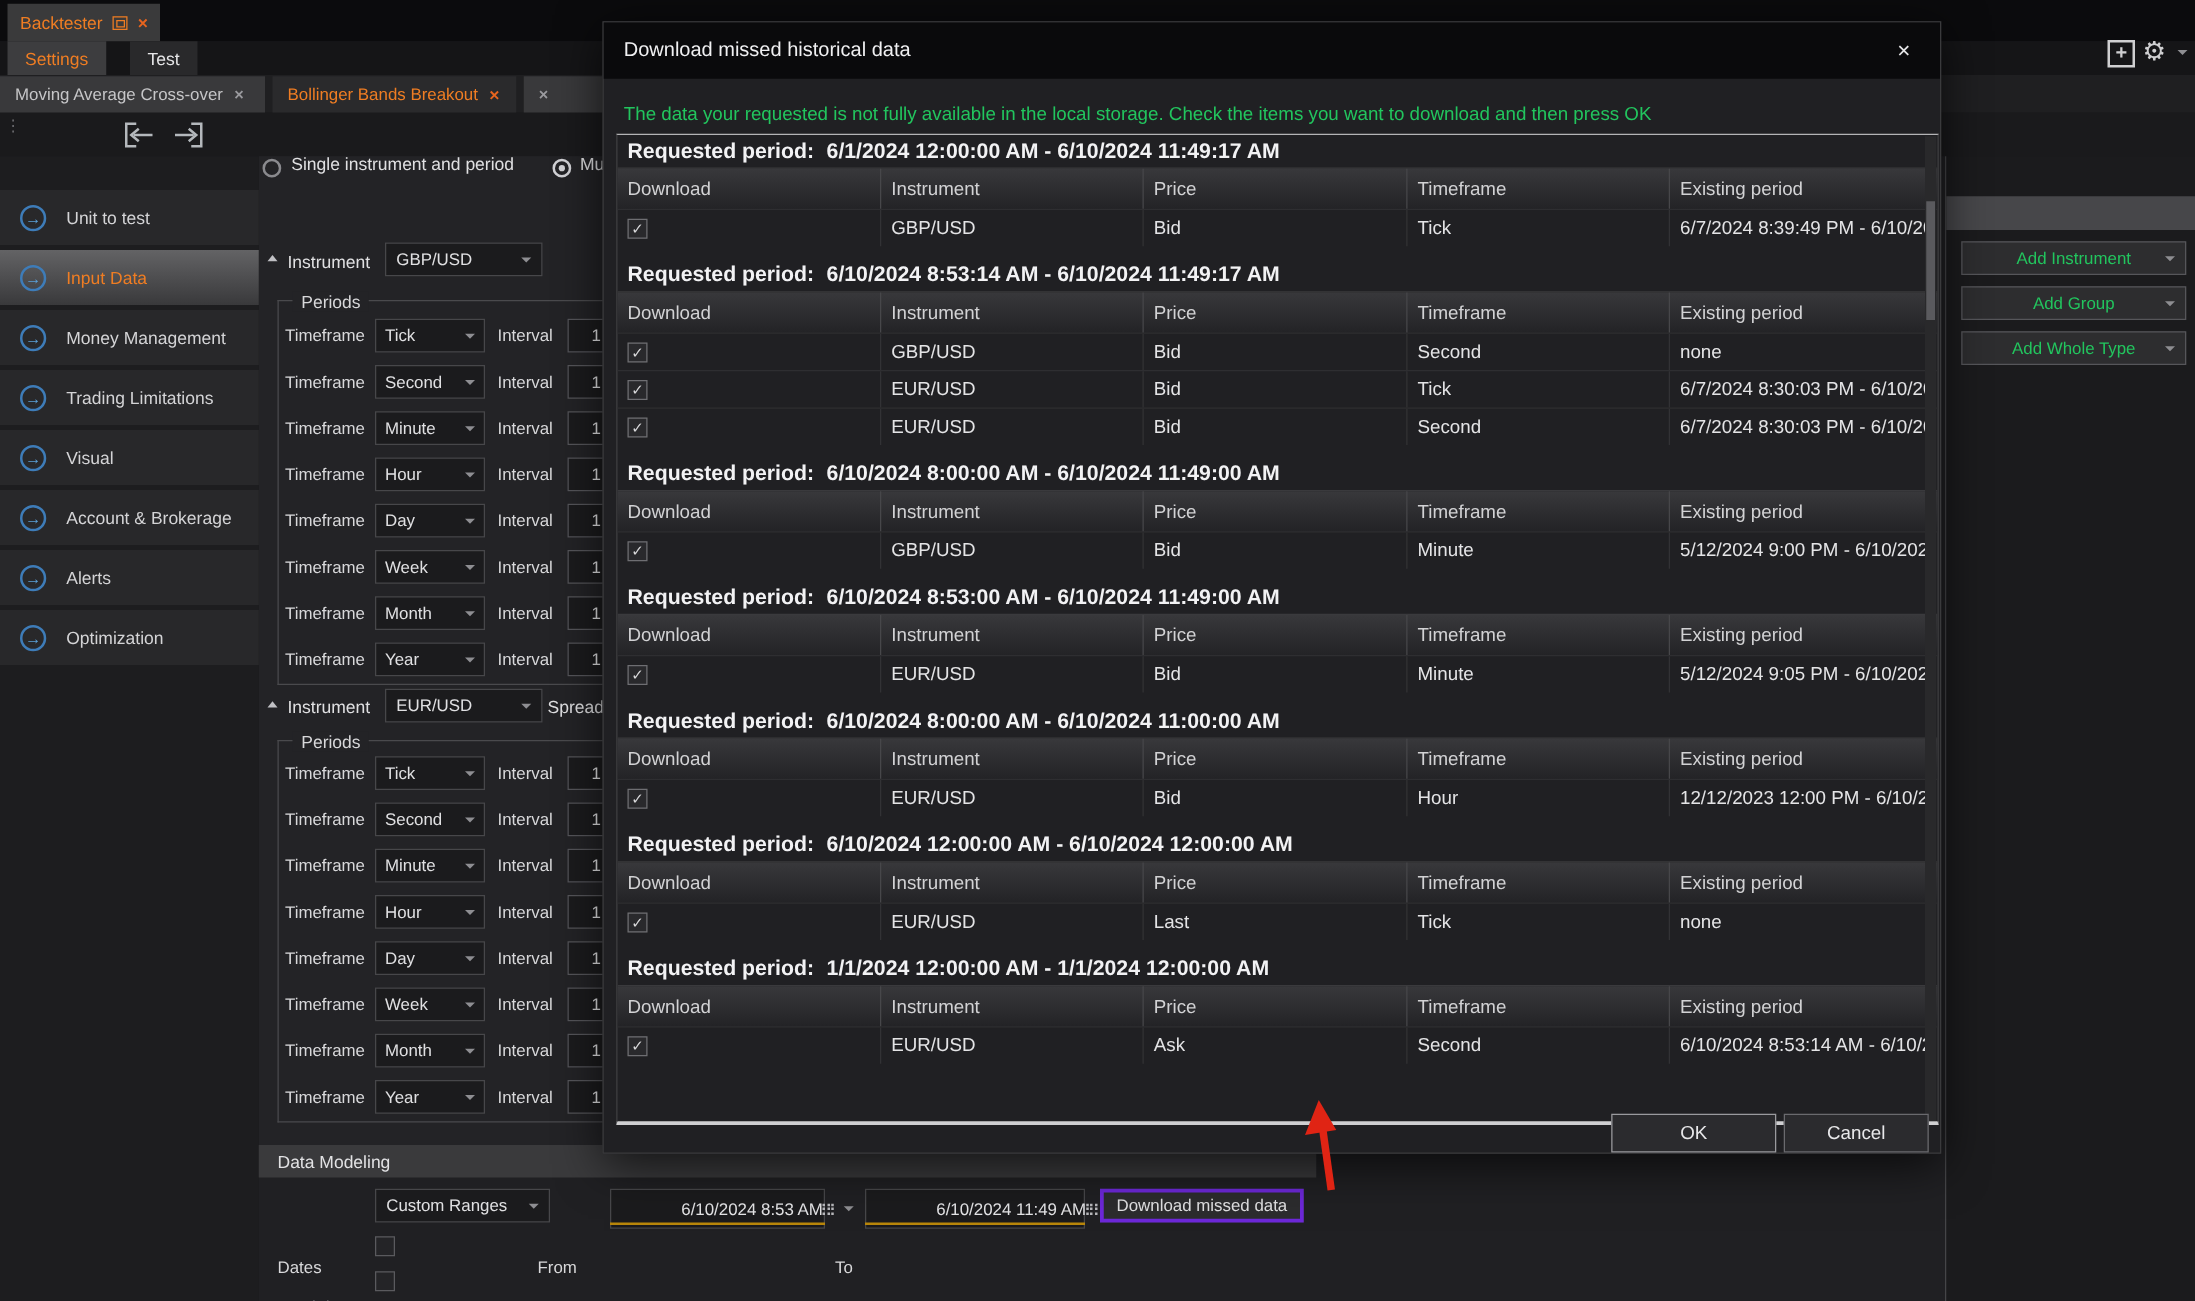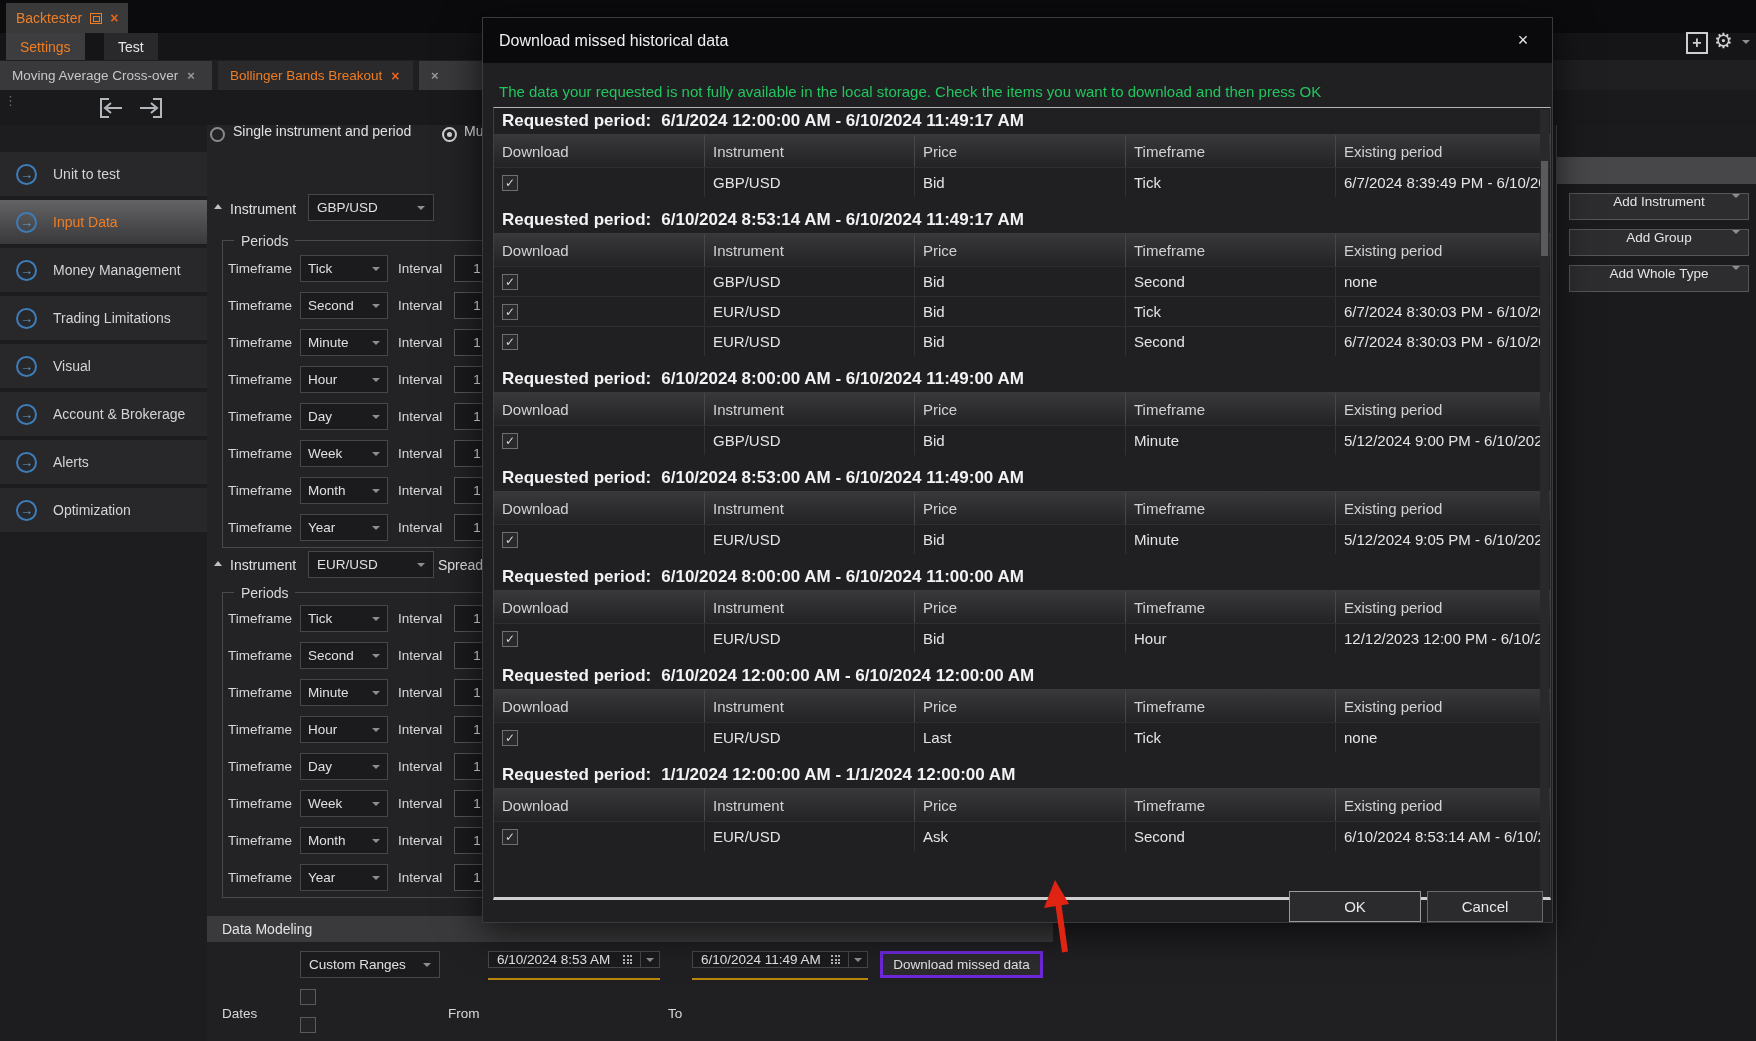--- a/index.html
+++ b/index.html
@@ -57,35 +57,35 @@
   .prows { position:absolute; left:228px; width:280px; }
   .prow { display:flex; align-items:center; height:27px; margin-bottom:10px; }
   .prow .tl { width:72px; font-size:13.5px; color:#d8d8da; }
   .prow .sel { width:88px; height:27px; background:#1b1b1d; border:1px solid #47474a; display:flex; align-items:center; justify-content:space-between; padding:0 7px; font-size:13.5px; color:#e0e0e2; }
   .prow .il { width:48px; margin-left:10px; font-size:13.5px; color:#d8d8da; }
   .prow .ibox { width:46px; height:27px; margin-left:8px; background:#1b1b1d; border:1px solid #55555a; display:flex; align-items:center; justify-content:center; font-size:13.5px; color:#e8e8ea; }
 
   
   .dm-bar { position:absolute; left:207px; top:916px; width:846px; height:26px; background:#3a3a3c; display:flex; align-items:center; padding-left:15px; font-size:14px; color:#e2e2e4; }
   .dm-label { position:absolute; font-size:13.5px; color:#d8d8da; white-space:nowrap;margin-top:48px; }
-  .datefield { position:absolute; height:17px; background:#1b1b1d; border:1px solid #47474a; display:flex; align-items:center; font-size:13.5px; color:#e4e4e6; }
+  .datefield { position:absolute; height:32px; background:#1b1b1d; border:1px solid #47474a; display:flex; align-items:center; font-size:13.5px; color:#e4e4e6;padding-left:48px; }
   .datefield .txt { flex:1; padding-left:8px; white-space:nowrap; }
   .grid9 { width:9px; height:9px; min-width:9px; margin-right:8px; background:#b8b8bc; -webkit-mask:none;
            background:none; position:relative; }
   .grid9 i { position:absolute; width:2px; height:2px; background:#b8b8bc; }
   .dfsplit { width:1px; height:100%; background:#47474a; }
   .dfarrow { width:18px; display:flex; align-items:center; justify-content:center; }
   .underline { position:absolute; height:2px; background:#b8860b; }
   .btn { position:absolute; background:#2c2c2e; border:3px solid #6d28d9; color:#e0e0e2; font-size:13.5px; display:flex; align-items:center; justify-content:center; cursor:pointer; }
   .cb-empty { position:absolute; width:16px; height:16px; background:#242427; border:1px solid #5a5a5e; }
 
   
   .rpanel { position:absolute; left:1556px; top:125px; width:200px; height:916px; background:#1b1b1d; border-left:1px solid #454548; }
   .rpanel-bar { position:absolute; left:0; top:32px; width:200px; height:27px; background:#47474a; }
-  .rbtn { position:absolute; left:12px; width:180px; height:27px; background:#2d2d2f; border:1px solid #56565a; color:#e5e5e5; font-size:13.5px; display:flex; justify-content:center; cursor:pointer; }
+  .rbtn { position:absolute; left:12px; width:180px; height:27px; background:#2d2d2f; border:1px solid #56565a; color:#22c55e; font-size:13.5px; display:flex; align-items:center; justify-content:center; cursor:pointer; }
   .rbtn .caret-dn { position:absolute; right:8px; }
 
   .plus-sq { position:absolute; left:1686px; top:32px; width:22px; height:22px; border:2px solid #cfcfd1; color:#cfcfd1; display:flex; align-items:center; justify-content:center; font-size:16px; font-weight:bold; cursor:pointer; }
   .gear { position:absolute; left:1714px; top:29px; font-size:21px; color:#cfcfd1; cursor:pointer; }
   .gear-caret { position:absolute; left:1742px; top:40px; }
 
   
   .modal { position:absolute; left:482px; top:17px; width:1071px; height:906px; background:#202023; border:1px solid #3a3a3c; box-shadow:0 8px 36px rgba(0,0,0,0.7); }
   .m-title { height:45px; background:#0a0a0c; display:flex; align-items:center; padding-left:16px; font-size:16px; color:#f0f0f2; }
   .m-close { position:absolute; right:16px; top:9px; width:26px; height:26px; display:flex; align-items:center; justify-content:center; color:#e6e6e8; font-size:18px; cursor:pointer; }
@@ -367,21 +367,21 @@
     </div>
 
   <div class="dm-bar">
     <span>Data Modeling</span>
   </div>
   <div class="dm-label" style="left:222px; top:958px;">Dates</div>
   <div class="dd" style="left:300px; top:951px; width:140px;">
     <span>Custom Ranges</span>
     <span class="caret-dn"></span>
   </div>
-  <div class="dm-label" style="left:448px; top:958px;">From</div>
+  <div class="dm-label" style="left:430px; top:958px;">From</div>
   <div class="datefield" style="left:488px; top:951px; width:172px;">
     <span class="txt">6/10/2024 8:53 AM</span>
     <span class="grid9">
         <i style="left:0;top:0"></i>
         <i style="left:3.5px;top:0"></i>
         <i style="left:7px;top:0"></i>
         <i style="left:0;top:3.5px"></i>
         <i style="left:3.5px;top:3.5px"></i>
         <i style="left:7px;top:3.5px"></i>
         <i style="left:0;top:7px"></i>

